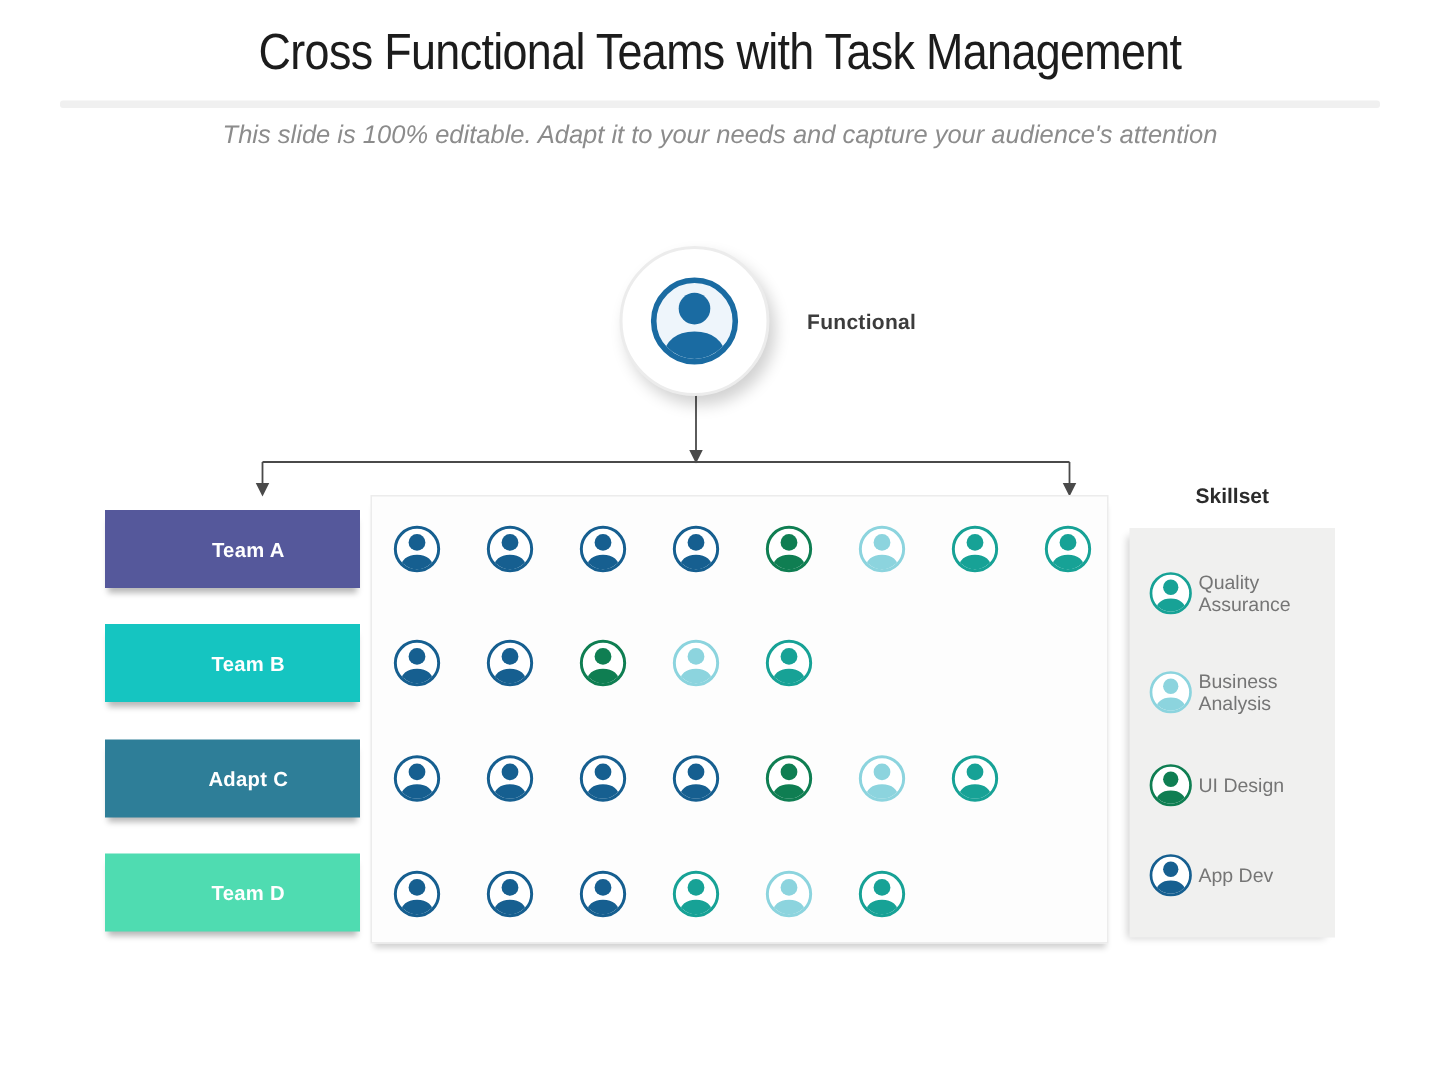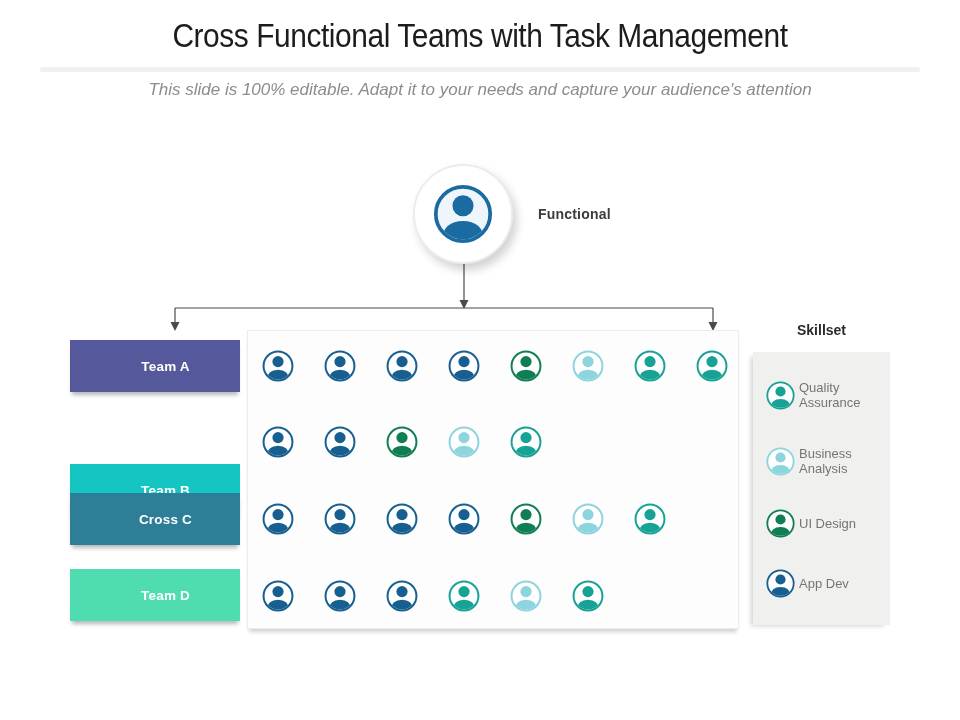--- a/index.html
+++ b/index.html
@@ -98,22 +98,22 @@
           <g clip-path="url(#clip0)" fill="#1A6BA2">
             <circle cx="24" cy="17.8" r="7.9"></circle>
             <path d="M7.5 44 Q9.5 29.3 24 29.3 Q38.5 29.3 40.5 44 Z"></path>
           </g>
         </svg></span>
   </div>
   <div class="mgmt-label">Functional</div>
 
   <div id="team-labels">
       <div class="team-box" style="top: 340px; background: rgb(85, 88, 155);">Team A</div>
-      <div class="team-box" style="top: 416px; background: rgb(21, 197, 193); margin-top: 48px;">Team B</div>
-      <div class="team-box" style="top: 493px; background: rgb(46, 126, 152);">Cross C</div>
+      <div class="team-box" style="top: 416px; background: rgb(21, 197, 193);">Team B</div>
+      <div class="team-box" style="top: 493px; background: rgb(46, 126, 152);">Adapt C</div>
       <div class="team-box" style="top: 569px; background: rgb(79, 220, 177);">Team D</div>
     </div>
 
   <div class="grid-panel" id="grid-panel">
       <div class="member-row" style="top: 18px;">
         <span class="avatar" style="width: 34px; height: 34px;"><svg width="34" height="34" viewBox="0 0 48 48">
             <defs>
               <clipPath id="clip1">
                 <circle cx="24" cy="24" r="19"></circle>
               </clipPath>

